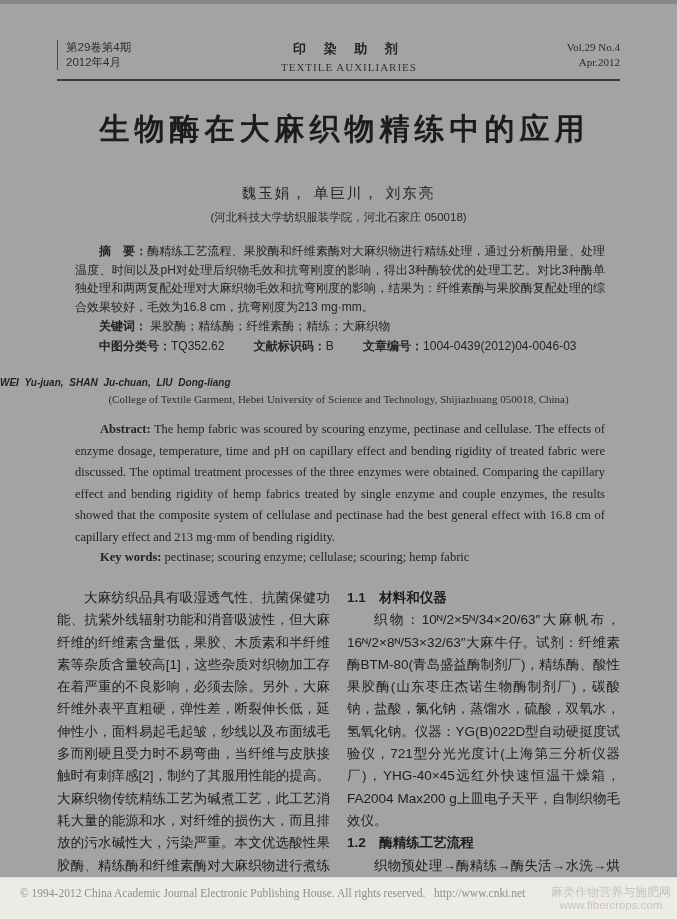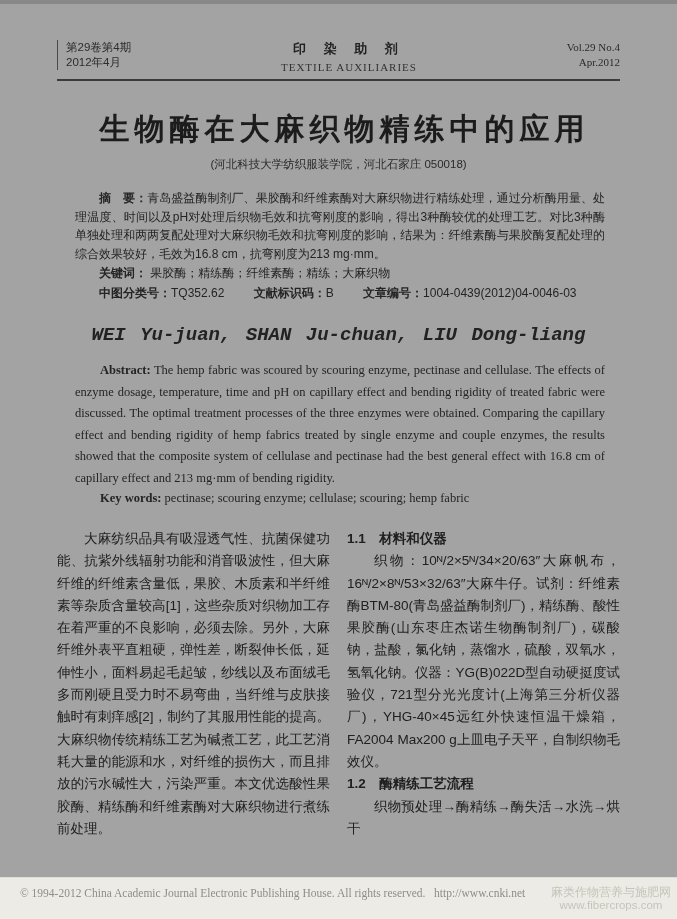--- a/index.html
+++ b/index.html
@@ -99,25 +99,24 @@
     margin-top: 26px;
     text-align: center;
     font-family: "Liberation Serif", "DejaVu Serif", serif;
     font-size: 16.5px;
     font-weight: bold;
     word-spacing: 6px;
     color: #1d1d1d;
   }
   .authors-en {
     margin-top: 22px;
-    text-align: center;
-    font-family: Liberation Mono, monospace;
+    font-family: Liberation Sans, sans-serif;
     font-style: italic;
     font-weight: bold;
-    font-size: 19px;
+    font-size: 10px;
     word-spacing: 3px;
     color: #222;
   }
   .affil-en {
     margin-top: 5px;
     text-align: center;
     font-family: "Liberation Serif", "DejaVu Serif", serif;
     font-size: 11px;
     color: #2a2a2a;
   }
@@ -188,36 +187,38 @@
       <div class="en">TEXTILE  AUXILIARIES</div>
     </div>
     <div class="header-right">
       <div>Vol.29 No.4</div>
       <div>Apr.2012</div>
     </div>
   </div>
   <div class="header-rule"></div>
 
   <div class="title-cn">生物酶在大麻织物精练中的应用</div>
+  <div class="authors-cn">魏玉娟，  单巨川，  刘东亮</div>
   <div class="affil-cn">(河北科技大学纺织服装学院，河北石家庄  050018)</div>
 
   <div class="abs-block">
-    <p><span class="lbl">摘　要：</span><span>青岛盛益酶制剂厂、果胶酶和纤维素酶对大麻织物进行精练处理，通过分析酶用量、处理温度、时间以及pH对处理后织物毛效和抗弯刚度的影响，得出3种酶较优的处理工艺。对比3种酶单独处理和两两复配处理对大麻织物毛效和抗弯刚度的影响，结果为：纤维素酶与果胶酶复配处理的综合效果较好，毛效为16.8 cm，抗弯刚度为213 mg·mm。</span></p>
+    <p><span class="lbl">摘　要：</span><span>酶精练工艺流程、果胶酶和纤维素酶对大麻织物进行精练处理，通过分析酶用量、处理温度、时间以及pH对处理后织物毛效和抗弯刚度的影响，得出3种酶较优的处理工艺。对比3种酶单独处理和两两复配处理对大麻织物毛效和抗弯刚度的影响，结果为：纤维素酶与果胶酶复配处理的综合效果较好，毛效为16.8 cm，抗弯刚度为213 mg·mm。</span></p>
   </div>
   <div class="kw-line">
     <span class="lbl">关键词：</span>
     <span>果胶酶；精练酶；纤维素酶；精练；大麻织物</span>
   </div>
   <div class="clc-line">
     <span class="lbl">中图分类号：</span><span>TQ352.62</span><span class="gap"></span>
     <span class="lbl">文献标识码：</span><span>B</span><span class="gap"></span>
     <span class="lbl">文章编号：</span><span>1004-0439(2012)04-0046-03</span>
   </div>
 
   <div class="authors-en">WEI Yu-juan, SHAN Ju-chuan, LIU Dong-liang</div>
+  <div class="affil-en">(College of Textile Garment, Hebei University of Science and Technology, Shijiazhuang 050018, China)</div>
 
   <div class="abs-en">
     <p><span class="lbl">Abstract:</span> <span>The hemp fabric was scoured by scouring enzyme, pectinase and cellulase. The effects of enzyme dosage, temperature, time and pH on capillary effect and bending rigidity of treated fabric were discussed. The optimal treatment processes of the three enzymes were obtained. Comparing the capillary effect and bending rigidity of hemp fabrics treated by single enzyme and couple enzymes, the results showed that the composite system of cellulase and pectinase had the best general effect with 16.8 cm of capillary effect and 213 mg·mm of bending rigidity.</span></p>
   </div>
   <div class="kw-en">
     <span class="lbl">Key words:</span>
     <span>pectinase;  scouring enzyme;  cellulase;  scouring;  hemp fabric</span>
   </div>
 
   <div class="columns">

